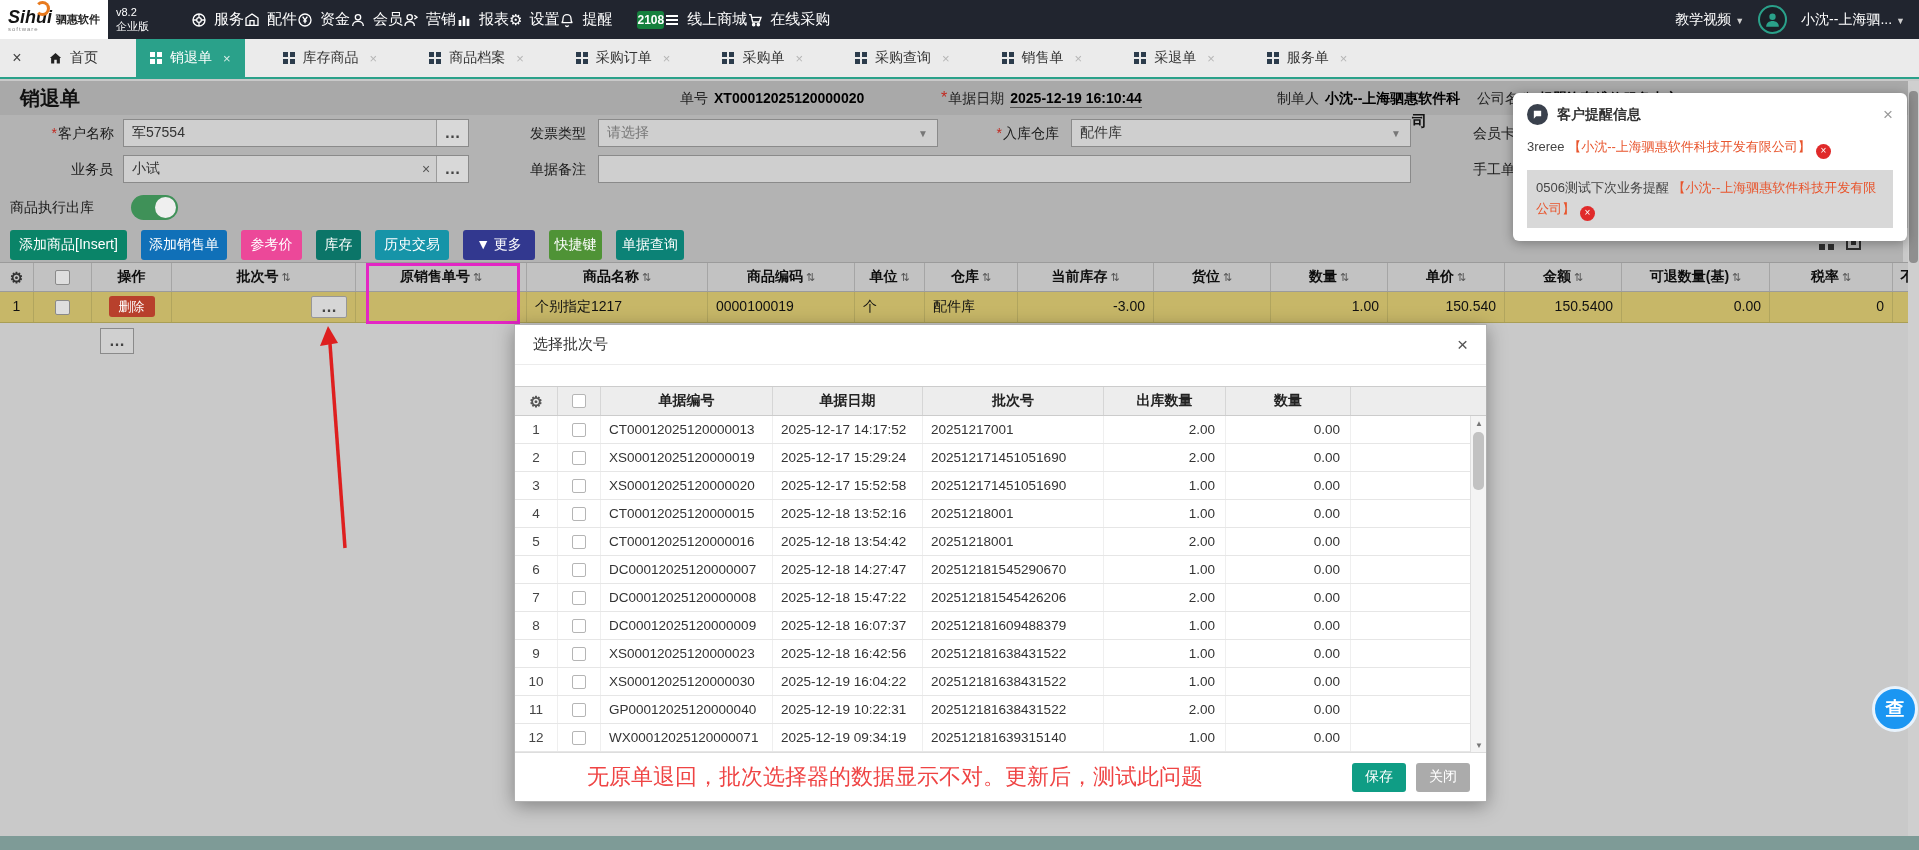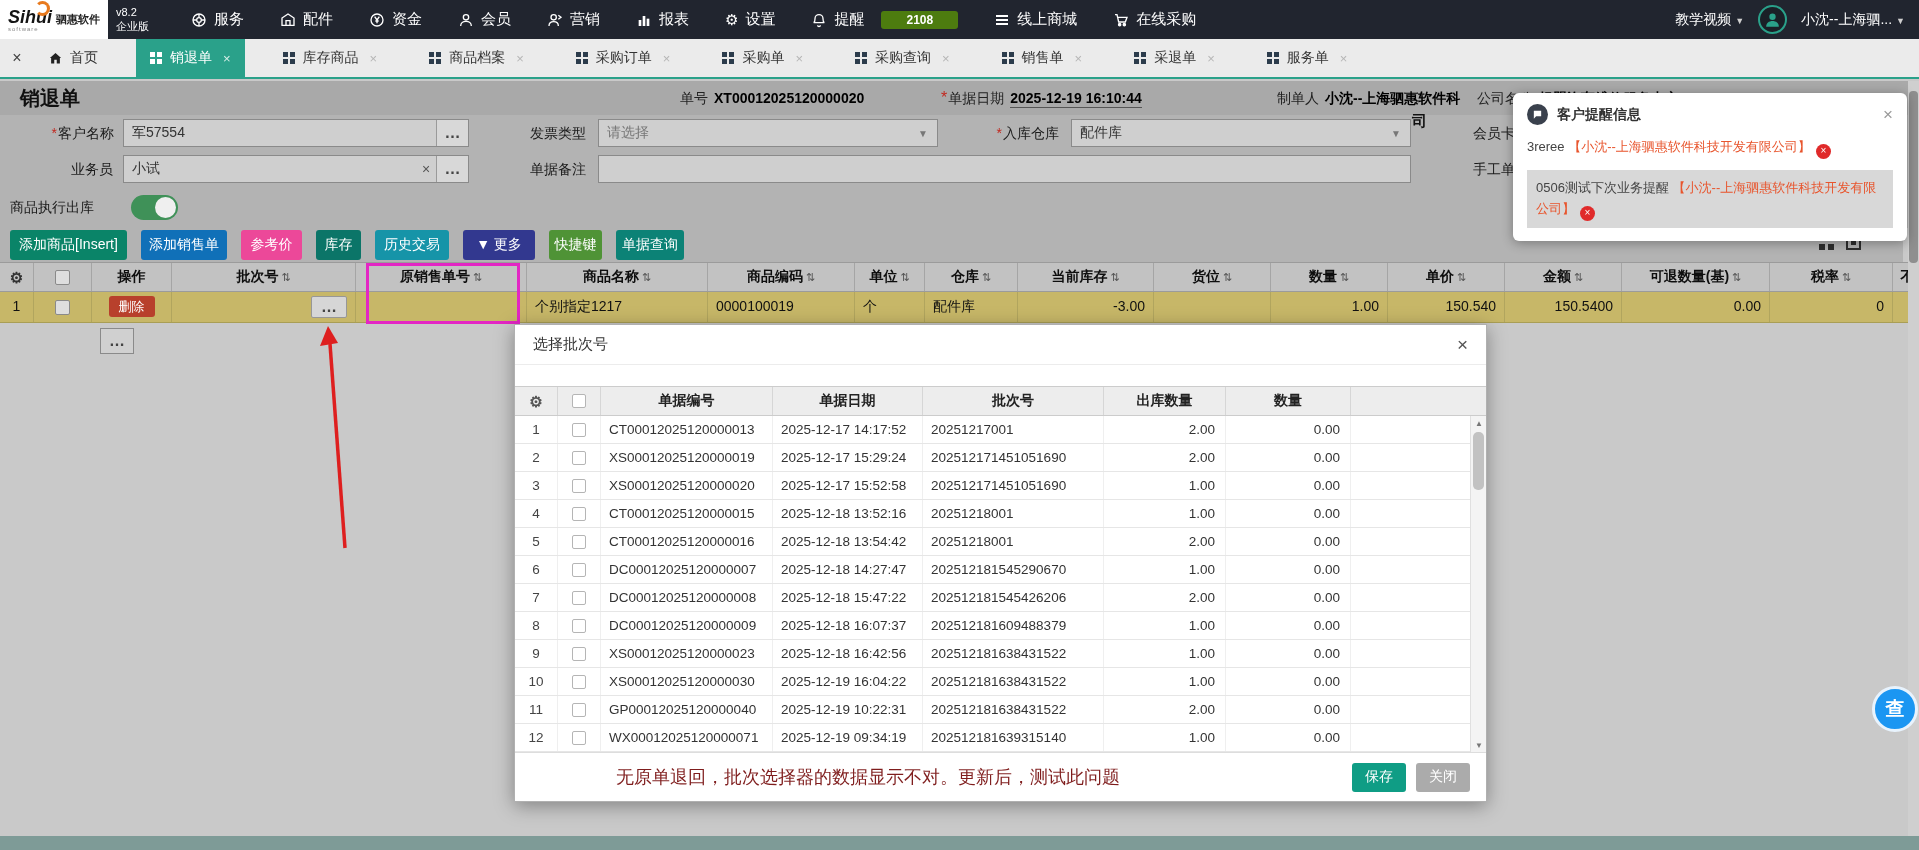--- a/index.html
+++ b/index.html
@@ -7,24 +7,24 @@
   .stage{position:relative;width:1919px;height:850px;background:#c9c9c9;overflow:hidden;font-family:"Liberation Sans",sans-serif}
 
   
   .nav{position:absolute;top:0;left:0;right:0;height:39px;background:#21252f;display:flex;align-items:center;color:#fff;z-index:20}
   .logo{width:108px;height:39px;background:#fff;display:flex;align-items:center;justify-content:center;gap:4px}
   .brand{font-weight:800;font-style:italic;font-size:18px;color:#141414;position:relative;line-height:1}
   .brand::after{content:"";position:absolute;top:-7px;right:2px;width:9px;height:9px;border:3px solid #e87a1e;border-left-color:transparent;border-radius:50%}
   .brand-sub{display:block;font-style:normal;font-weight:400;font-size:6px;color:#888;letter-spacing:1px}
   .brand-cn{font-size:11px;color:#222;font-weight:700}
   .ver{display:flex;flex-direction:column;font-size:11px;line-height:1.25;margin-left:8px;color:#fff}
-  .menu{display:flex;align-items:center;gap:36px;margin-left:42px;font-size:15px}
+  .menu{display:flex;align-items:center;margin-left:42px;font-size:15px}
   .mi{display:flex;align-items:center;gap:7px;cursor:pointer;white-space:nowrap}
   .mi svg{width:16px;height:16px;display:block}
-  .badge{background:#4d7c0f;color:#fff;border-radius:3px;padding:2px 25px;font-size:12px;font-weight:700;margin-left:10px}
+  .badge{background:#15803d;color:#fff;border-radius:3px;padding:2px 0;font-size:12px;font-weight:700;margin-left:18px}
   .nav-right{margin-left:auto;display:flex;align-items:center;gap:14px;padding-right:14px;font-size:14px}
   .caret{font-size:9px;color:#cfcfcf;margin-left:4px}
   .avatar{width:29px;height:29px;border-radius:50%;border:2px solid #2aa18a;background:#1a2027;display:flex;align-items:center;justify-content:center}
   .avatar svg{width:19px;height:19px}
   .gearchar{font-size:15px;line-height:1}
 
   
   .tabbar{position:absolute;top:39px;left:0;right:0;height:40px;background:#ebebeb;border-bottom:2px solid #2aa18a;display:flex;align-items:stretch;z-index:19}
   .closeall{width:34px;display:flex;align-items:center;justify-content:center;color:#444;font-size:16px;cursor:pointer}
   .tab{display:flex;align-items:center;gap:7px;padding:0 14px;font-size:14px;color:#333;cursor:pointer;white-space:nowrap;margin-right:24px}
@@ -114,21 +114,21 @@
   .mck{width:14px;height:14px;background:#fff;border:1px solid #b5b5b5;border-radius:2px;cursor:pointer}
   .mc-code{width:172px;padding-left:8px}
   .mc-date{width:150px;padding-left:8px}
   .mc-batch{width:181px;padding-left:8px}
   .mc-out{width:122px;text-align:right;padding-right:10px}
   .mc-qty{width:125px;text-align:right;padding-right:10px}
   .m-sb{position:absolute;right:0;top:0;width:16px;height:336px;background:#f4f4f4;border-left:1px solid #e0e0e0}
   .m-sb .ar{position:absolute;left:0;width:16px;height:14px;display:flex;align-items:center;justify-content:center;font-size:8px;color:#777;cursor:pointer}
   .m-sb .thumb{position:absolute;left:2px;top:16px;width:11px;height:58px;background:#c2c2c2;border-radius:5px;cursor:pointer}
   .m-foot{height:49px;display:flex;align-items:center;border-top:1px solid #ddd;padding:0 16px}
-  .m-note{color:#7f1d1d;font-size:18px;margin-left:85px;white-space:nowrap}
+  .m-note{color:#ef4444;font-size:22px;margin-left:56px;white-space:nowrap}
   .mbtns{margin-left:auto;display:flex;gap:10px}
   .btn{height:29px;padding:0 13px;border-radius:3px;color:#fff;font-size:14px;display:flex;align-items:center;cursor:pointer}
   .btn-save{background:#0f9d85}
   .btn-close{background:#ababab}
 
   
   .notice{position:absolute;left:1513px;top:93px;width:394px;background:#fff;border-radius:6px;box-shadow:0 2px 12px rgba(0,0,0,.33);z-index:45;padding:11px 14px 13px}
   .n-head{display:flex;align-items:center;gap:9px}
   .n-ic{width:21px;height:21px;border-radius:50%;background:#3a414d;display:flex;align-items:center;justify-content:center}
   .n-ic svg{width:11px;height:11px}

